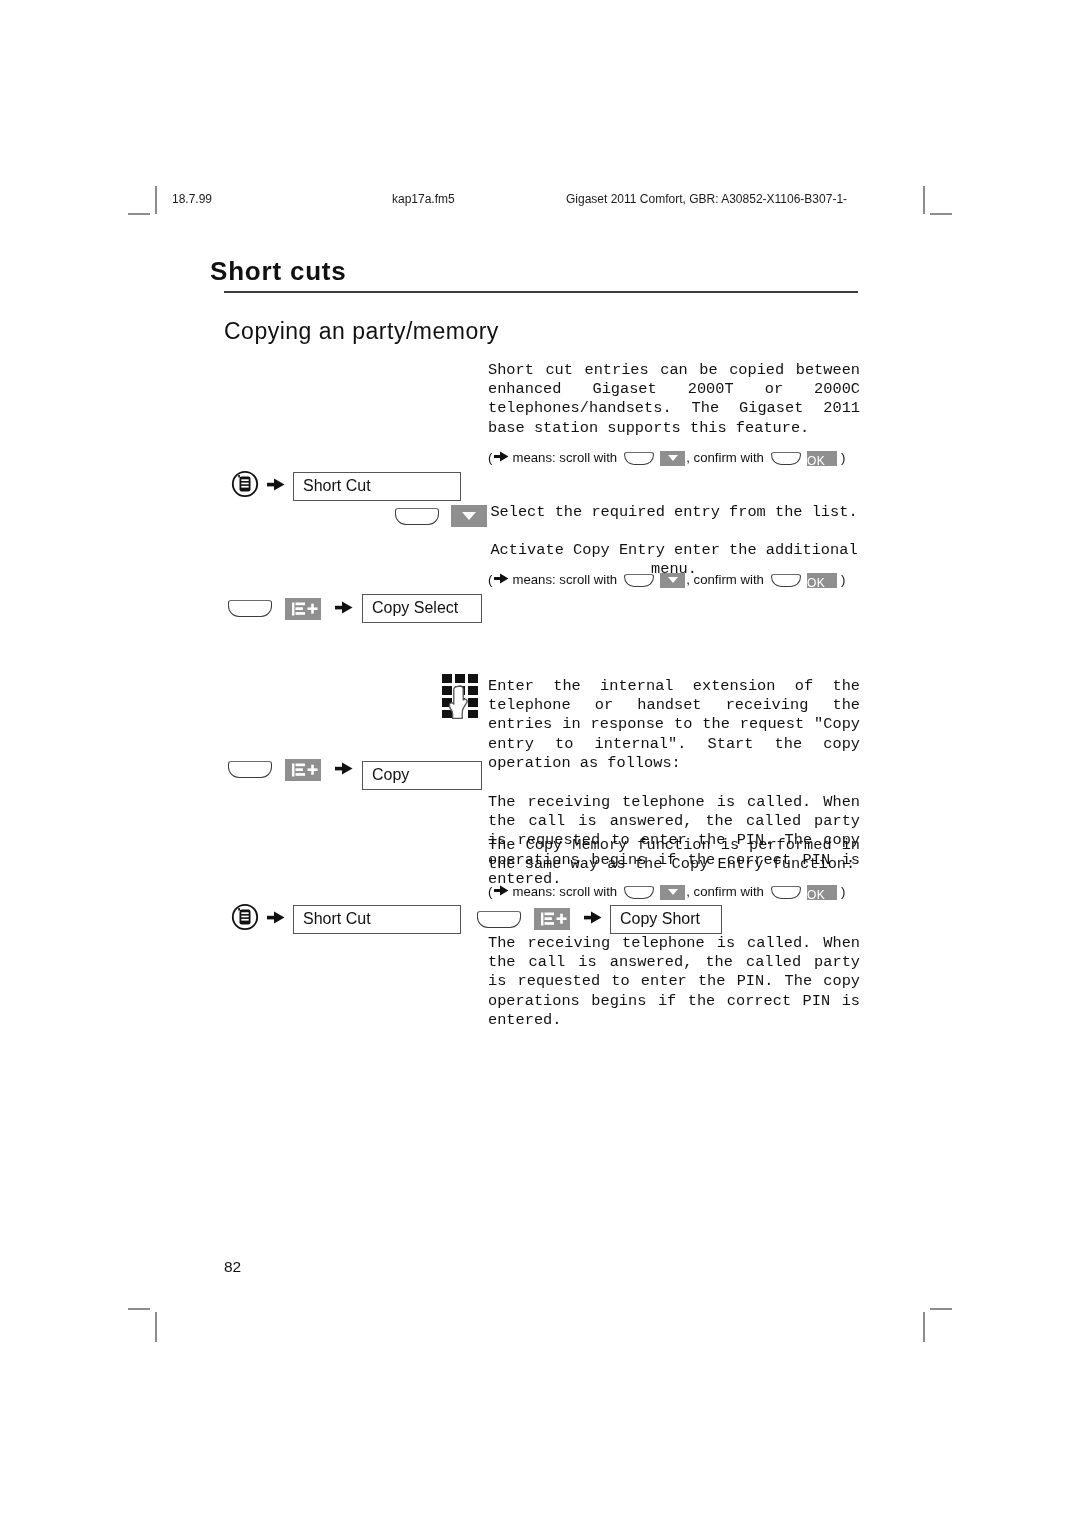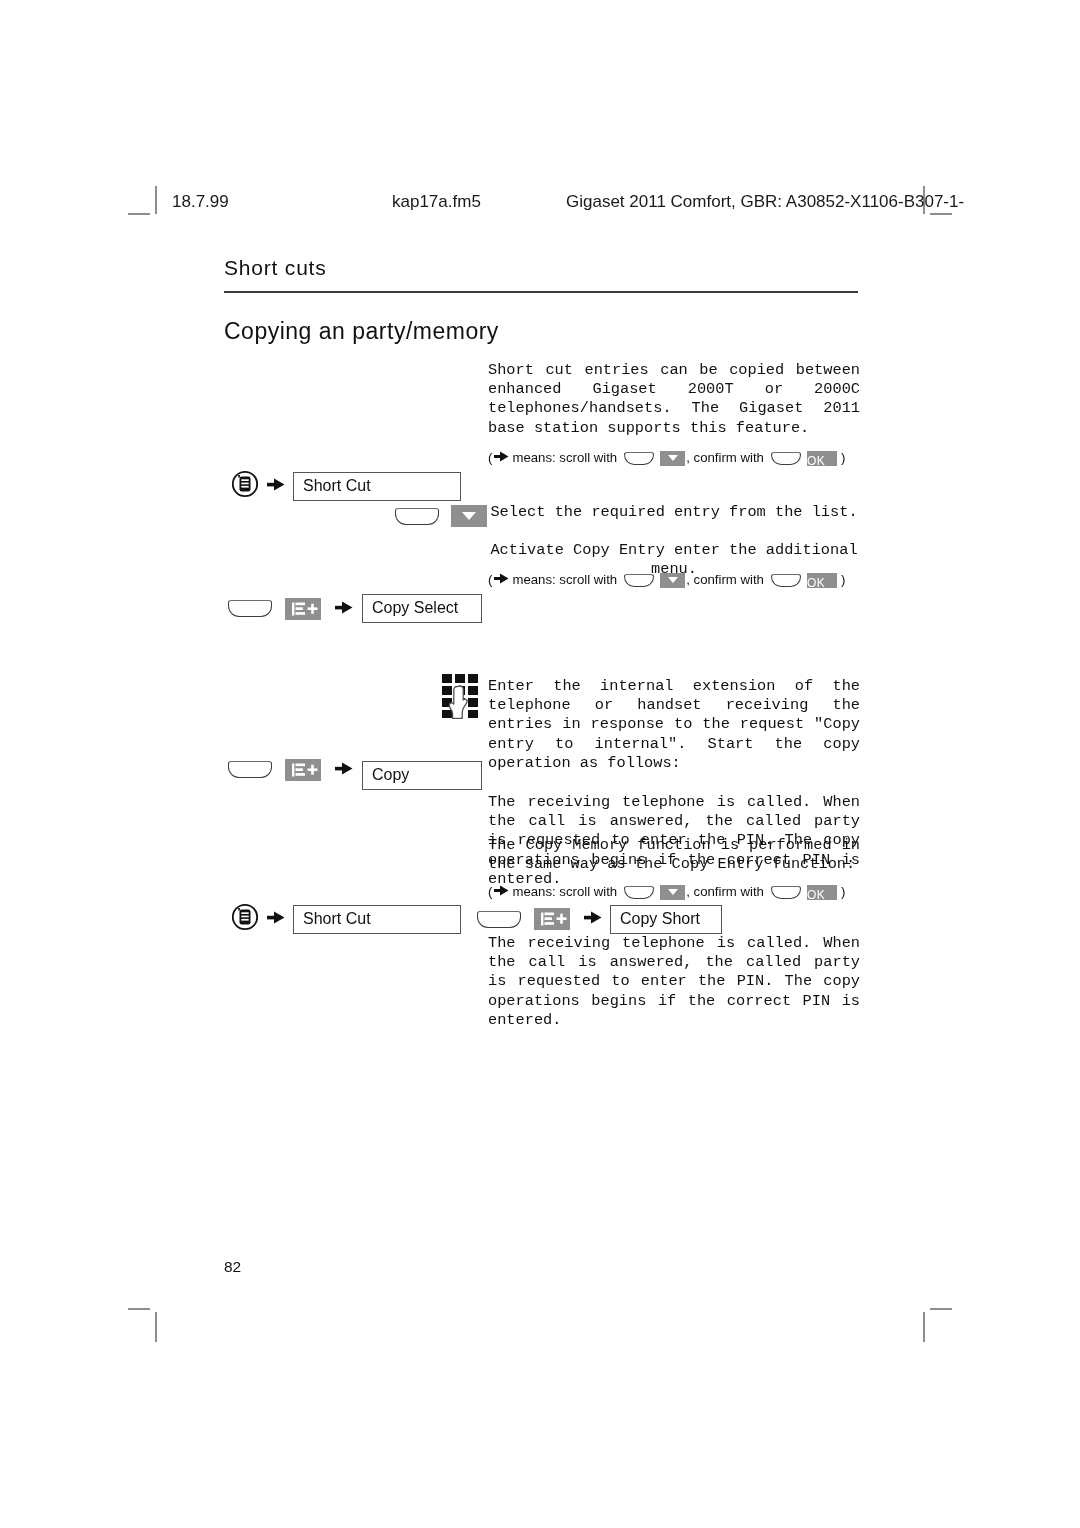--- a/index.html
+++ b/index.html
@@ -22,35 +22,36 @@
   .crop-bar-tr  { left: 923px; top: 186px; width: 2px;  height: 28px; }
   .crop-dash-bl { left: 128px; top: 1308px; width: 22px; height: 2px; }
   .crop-bar-bl  { left: 155px; top: 1312px; width: 2px;  height: 30px; }
   .crop-dash-br { left: 930px; top: 1308px; width: 22px; height: 2px; }
   .crop-bar-br  { left: 923px; top: 1312px; width: 2px;  height: 30px; }
 
   
   .page-header {
     position: absolute;
     left: 160px; top: 192px; width: 768px; height: 24px;
-    font-size: 17px;
+    font-size: 12px;
     color: #1a1a1a;
     white-space: nowrap;
   }
   .page-header .hdr-date { position: absolute; left: 12px; top: 0; }
   .page-header .hdr-file { position: absolute; left: 232px; top: 0; }
   .page-header .hdr-doc  { position: absolute; left: 406px; top: 0; }
 
   
   .section-head {
     position: absolute;
-    left: 224px; top: 256px;
-    font-size: 21px;
+    left: 210px; top: 256px;
+    font-size: 26px;
     letter-spacing: 0.8px;
     color: #111;
+    font-weight: bold;
   }
   .rule {
     position: absolute;
     left: 224px; top: 291px; width: 634px; height: 1.6px;
     background: #3b3b3b;
   }
   .page-title {
     position: absolute;
     left: 224px; top: 318px;
     font-size: 23px;

